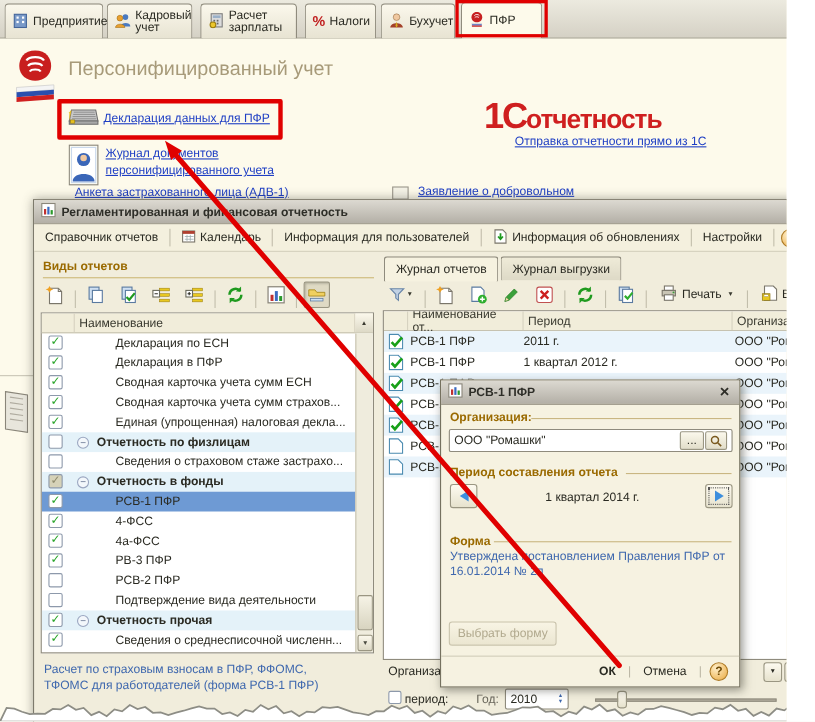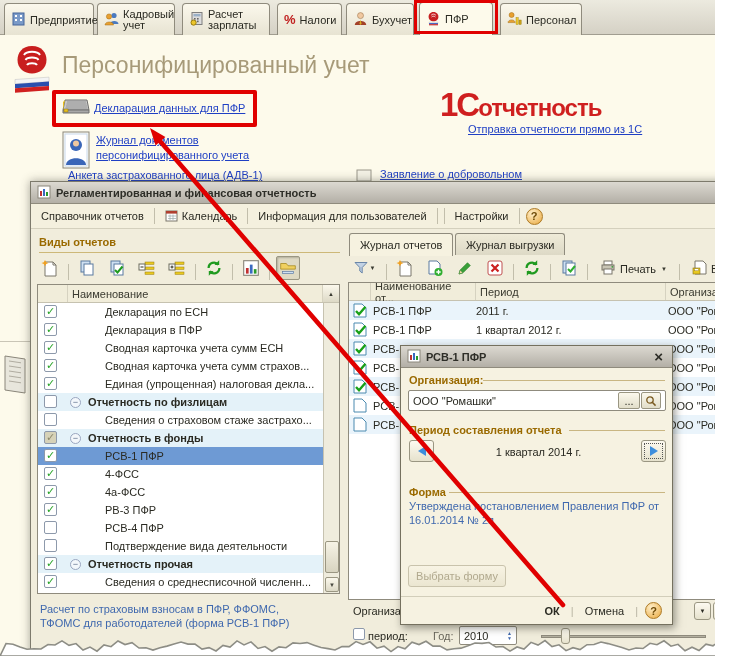--- a/index.html
+++ b/index.html
@@ -7,21 +7,21 @@
 body{font-family:"Liberation Sans",sans-serif;font-size:11px;color:#2a2a22}
 #app{position:relative;width:715px;height:656px;background:#fdfaeb;overflow:hidden}
 .abs{position:absolute}
 
 #tabbar{position:absolute;left:0;top:0;width:741px;height:35px;background:linear-gradient(#ecead f,#d7d3c7);background:linear-gradient(#eceadf,#d5d1c5);border-bottom:1px solid #a19d90}
 .tab{position:absolute;top:3px;height:32px;background:linear-gradient(#fbf8ec,#e7e3d2);border:1px solid #8f8b7d;border-bottom:none;border-radius:4px 4px 0 0;display:flex;align-items:center;gap:4px;padding:0 6px;cursor:default}
 .tab.active{background:#fdfaeb;top:2px;height:33px;z-index:2}
 .tab .lbl2{line-height:11px}
 #tab-red-box{position:absolute;left:414px;top:0;width:84px;height:34px;border:3px solid #e00000;z-index:45}
 
-.page-title{position:absolute;left:62px;top:52px;font-size:23px;color:#a79a79}
+.page-title{position:absolute;left:62px;top:52px;font-size:18px;color:#a79a79}
 .link{color:#1f3fc4;text-decoration:underline;cursor:pointer}
 #red-link-box{position:absolute;left:52px;top:90px;width:205px;height:37px;border:4px solid #e00000;border-radius:2px;z-index:45}
 .brand{position:absolute;left:440px;top:86px;width:290px;color:#cf1f1f;font-weight:bold}
 .brand .b1{font-size:33px;letter-spacing:-2px}
 .brand .b2{font-size:24px;letter-spacing:-1px}
 
 #dialog{position:absolute;left:30px;top:181px;width:711px;height:478px;background:#f1eddc;border:1px solid #7d7a6c;box-shadow:0 0 9px rgba(60,60,50,.45);z-index:10}
 .titlebar{position:absolute;left:0;top:0;right:0;height:22px;background:linear-gradient(#dcd9d1,#b3afa6);border-bottom:1px solid #8f8b7d;display:flex;align-items:center;gap:5px;padding:0 6px;font-weight:bold;color:#2e2e28}
 .menubar{position:absolute;left:0;top:22px;right:0;height:25px;background:#f4f0de;border-bottom:1px solid #d4d0bd;display:flex;align-items:center;padding:0 6px;gap:6px}
 .menubar .mi{display:flex;align-items:center;gap:4px;padding:2px 4px;cursor:pointer}
@@ -140,29 +140,20 @@
     <div class="tab active" style="left:419px;width:74px">
       <span><svg width="15" height="15" viewBox="0 0 15 15">
             <path d="M7.5 1C4.2 1 2.6 3.4 2.6 5.7c0 2.8 2.3 4.6 4.9 4.6s4.9-1.8 4.9-4.6C12.4 3.4 10.8 1 7.5 1z" fill="#c62020"></path>
             <path d="M5.2 4.2c.8-1.4 3.8-1.4 4.6 0M5.6 6c.6-1 3.2-1 3.8 0" stroke="#fff" stroke-width=".8" fill="none"></path>
             <rect x="3" y="11" width="9" height="1.1" fill="#e8e8e8" stroke="#bbb" stroke-width=".3"></rect>
             <rect x="3" y="12.1" width="9" height="1.1" fill="#3a5ac0"></rect>
             <rect x="3" y="13.2" width="9" height="1.1" fill="#c62020"></rect>
           </svg></span>
       <span>ПФР</span>
     </div>
-    <div class="tab" style="left:500px;width:82px">
-      <span><svg width="15" height="15" viewBox="0 0 15 15">
-            <circle cx="4.6" cy="4" r="2.5" fill="#e8a030" stroke="#a06a10" stroke-width=".5"></circle>
-            <path d="M1 11.6c0-3.6 7.2-3.6 7.2 0z" fill="#e8a030" stroke="#a06a10" stroke-width=".5"></path>
-            <rect x="9" y="6.5" width="2.2" height="7" fill="#ecc62c" stroke="#9c7e0e" stroke-width=".4"></rect>
-            <rect x="12" y="9" width="2.2" height="4.5" fill="#c8a018" stroke="#9c7e0e" stroke-width=".4"></rect>
-          </svg></span>
-      <span>Персонал</span>
-    </div>
   </div>
   <div id="tab-red-box"></div>
 
   <span class="abs" style="left:8px;top:44px"><svg width="48" height="52" viewBox="0 0 48 52">
         <path d="M24 2C14 2 9.5 9 9.5 16c0 8.5 7 13.5 14.5 13.5S38.5 24.5 38.5 16C38.5 9 34 2 24 2z" fill="#c81e1e"></path>
         <path d="M16 11c2.4-4.2 13.6-4.2 16 0M17.5 16c2-3.2 11-3.2 13 0M19 21c1.6-2.4 8.4-2.4 10 0" stroke="#fff" stroke-width="2" fill="none"></path>
         <g transform="skewY(-4)">
           <rect x="7" y="36" width="34" height="4.4" fill="#f4f4f4" stroke="#c0c0c0" stroke-width=".5"></rect>
           <rect x="7" y="40.4" width="34" height="4.4" fill="#2a4fae"></rect>
           <rect x="7" y="44.8" width="34" height="4.4" fill="#d02020"></rect>
@@ -238,20 +229,27 @@
                 <line x1="8" y1="5.5" x2="8" y2="11"></line>
               </g>
             </svg></span>
           <span>Календарь</span>
         </span>
       <span class="vsep"></span>
       <span class="mi">
           <span>Информация для пользователей</span>
         </span>
       <span class="vsep"></span>
+      <span class="mi">
+          <span><svg width="14" height="14" viewBox="0 0 14 14">
+              <path d="M2 1h7l3 3v9H2z" fill="#fff" stroke="#7a766a"></path>
+              <path d="M7 4v5M4.8 7L7 9.5 9.2 7" stroke="#1f9a1f" stroke-width="1.6" fill="none"></path>
+            </svg></span>
+          <span>Информация об обновлениях</span>
+        </span>
       <span class="vsep"></span>
       <span class="mi">
           <span>Настройки</span>
         </span>
       <span class="vsep"></span>
       <span class="help-btn">?</span>
     </div>
 
     <div id="vh"><span class="section-h">Виды отчетов</span></div>
     <div class="ibar" style="left:7px;top:74px">
@@ -375,21 +373,21 @@
             <div class="trow">
               <span class="cb">✓</span>
               <span class="lbl">4а-ФСС</span>
             </div>
             <div class="trow">
               <span class="cb">✓</span>
               <span class="lbl">РВ-3 ПФР</span>
             </div>
             <div class="trow">
               <span class="cb"></span>
-              <span class="lbl">РСВ-4 ПФР</span>
+              <span class="lbl">РСВ-2 ПФР</span>
             </div>
             <div class="trow">
               <span class="cb"></span>
               <span class="lbl">Подтверждение вида деятельности</span>
             </div>
             <div class="trow grp">
               <span class="cb">✓</span>
               <span class="tgl">−</span>
               <span class="lbl g">Отчетность прочая</span>
             </div>

